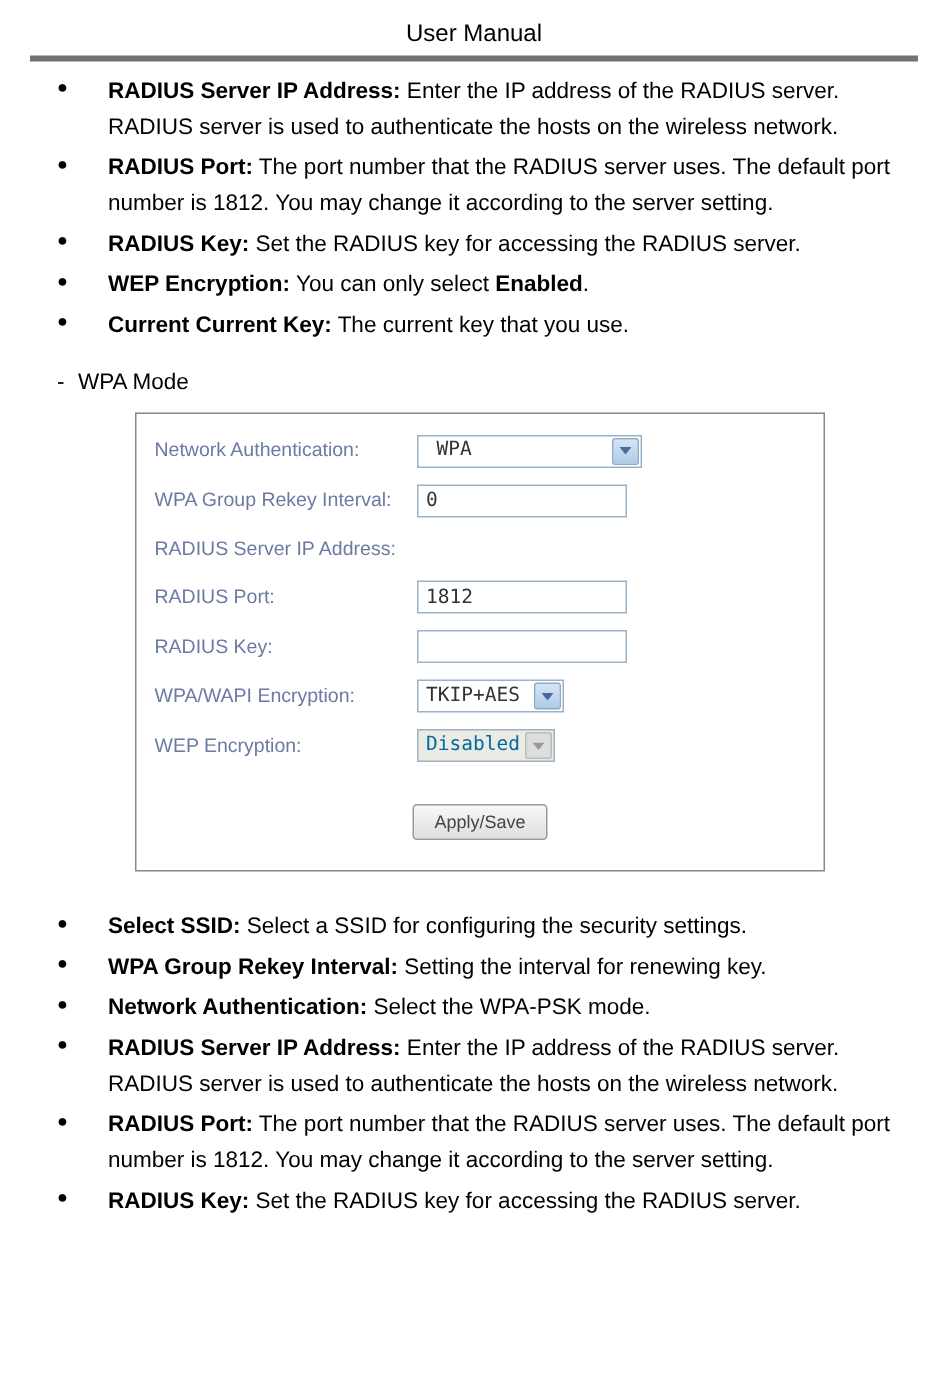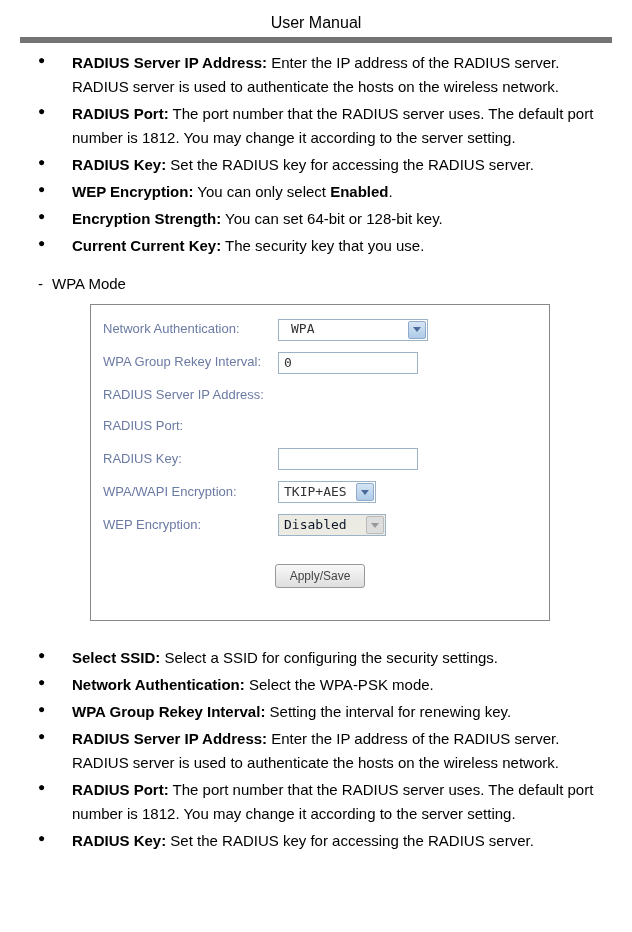--- a/index.html
+++ b/index.html
@@ -12,21 +12,21 @@
       font-size: 15px;
       line-height: 1.6;
       color: #000;
       background: #fff;
       width: 632px;
       padding: 10px 20px;
     }
     .header {
       text-align: center;
       font-size: 16px;
-      border-bottom: 6px solid #737373;
+      border-bottom: 4px solid #737373;
       padding-bottom: 1px;
       margin-bottom: 8px;
     }
     .bullet-list {
       list-style: none;
       padding: 0;
     }
     .bullet-list li {
       position: relative;
       padding-left: 52px;
@@ -93,22 +93,22 @@
     }
     .select-field.wide {
       width: 150px;
       padding-left: 12px;
     }
     .select-field.medium {
       width: 98px;
     }
     .select-field.disabled {
       background: #ebebe4;
-      color: #0f172a;
-      width: 108px;
+      color: #0369a1;
+      width: 92px;
     }
     .select-arrow {
       width: 18px;
       height: 18px;
       background: linear-gradient(#d6e5f5, #aecbe8);
       border: 1px solid #8fa9c8;
       border-radius: 2px;
       display: flex;
       align-items: center;
       justify-content: center;
@@ -120,21 +120,21 @@
     }
     .select-arrow svg {
       width: 8px;
       height: 5px;
     }
     .input-text {
       width: 140px;
     }
     .apply-btn {
       display: block;
-      margin: 28px auto 16px auto;
+      margin: 28px auto 4px auto;
       padding: 4px 14px;
       background: linear-gradient(#f8f8f8, #dedede);
       border: 1px solid #999;
       border-radius: 3px;
       font-size: 12px;
       color: #444;
       font-family: Arial, sans-serif;
     }
     .top-list {
       margin-bottom: 6px;
@@ -146,22 +146,21 @@
 </head>
 <body>
 
 <div class="header">User Manual</div>
 
 <ul class="bullet-list top-list">
   <li><span class="bold">RADIUS Server IP Address:</span><span> Enter the IP address of the RADIUS server. RADIUS server is used to authenticate the hosts on the wireless network.</span></li>
   <li><span class="bold">RADIUS Port:</span><span> The port number that the RADIUS server uses. The default port number is 1812. You may change it according to the server setting.</span></li>
   <li><span class="bold">RADIUS Key:</span><span> Set the RADIUS key for accessing the RADIUS server.</span></li>
   <li><span class="bold">WEP Encryption:</span><span> You can only select </span><span class="bold">Enabled</span><span>.</span></li>
-  <li><span class="bold">Encryption Strength:</span><span> You can set 64-bit or 128-bit key.</span></li>
-  <li><span class="bold">Current Current Key:</span><span> The security key that you use.</span></li>
+  <li><span class="bold">Current Current Key:</span><span> The current key that you use.</span></li>
 </ul>
 
 <div class="section-indent"><span class="dash">-</span><span>WPA Mode</span></div>
 
 <div class="screenshot">
   <div class="form-row">
     <div class="form-label">Network Authentication:</div>
     <div class="select-field wide">
       <span>WPA</span>
       <span class="select-arrow">
@@ -173,20 +172,21 @@
   </div>
   <div class="form-row">
     <div class="form-label">WPA Group Rekey Interval:</div>
     <input class="form-field input-text" value="0" style="">
   </div>
   <div class="form-row">
     <div class="form-label">RADIUS Server IP Address:</div>
   </div>
   <div class="form-row">
     <div class="form-label">RADIUS Port:</div>
+    <input class="form-field input-text" value="1812" style="">
   </div>
   <div class="form-row">
     <div class="form-label">RADIUS Key:</div>
     <input class="form-field input-text" value="" style="">
   </div>
   <div class="form-row">
     <div class="form-label">WPA/WAPI Encryption:</div>
     <div class="select-field medium">
       <span>TKIP+AES</span>
       <span class="select-arrow">
@@ -205,18 +205,18 @@
             <path d="M0 0 L4 5 L8 0 Z" fill="#999"></path>
           </svg>
         </span>
     </div>
   </div>
   <button class="apply-btn">Apply/Save</button>
 </div>
 
 <ul class="bullet-list bottom-list">
   <li><span class="bold">Select SSID:</span><span> Select a SSID for configuring the security settings.</span></li>
+  <li><span class="bold">WPA Group Rekey Interval:</span><span> Setting the interval for renewing key.</span></li>
   <li><span class="bold">Network Authentication:</span><span> Select the WPA-PSK mode.</span></li>
-  <li><span class="bold">WPA Group Rekey Interval:</span><span> Setting the interval for renewing key.</span></li>
   <li><span class="bold">RADIUS Server IP Address:</span><span> Enter the IP address of the RADIUS server. RADIUS server is used to authenticate the hosts on the wireless network.</span></li>
   <li><span class="bold">RADIUS Port:</span><span> The port number that the RADIUS server uses. The default port number is 1812. You may change it according to the server setting.</span></li>
   <li><span class="bold">RADIUS Key:</span><span> Set the RADIUS key for accessing the RADIUS server.</span></li>
 </ul>
 
 </body></html>

